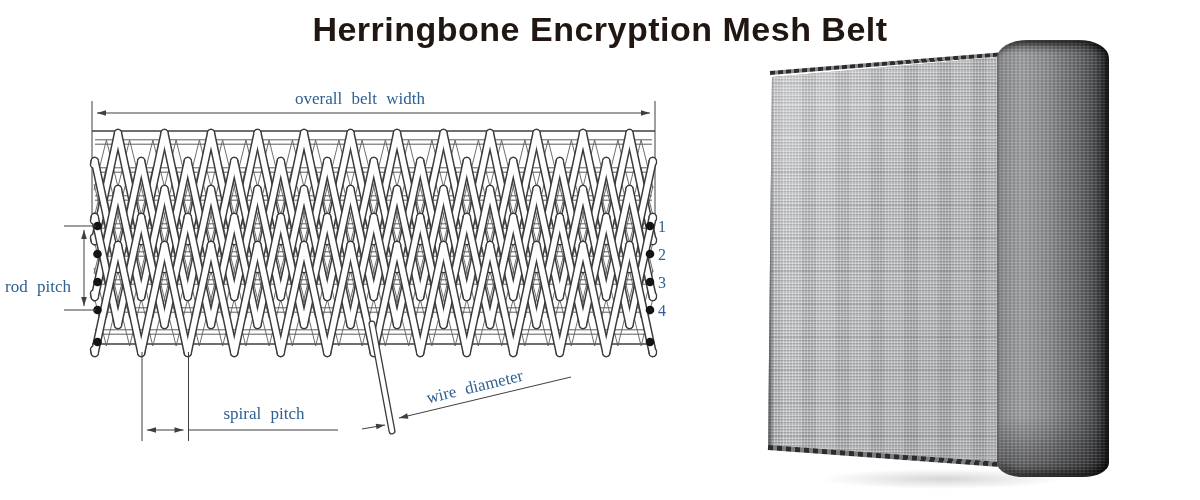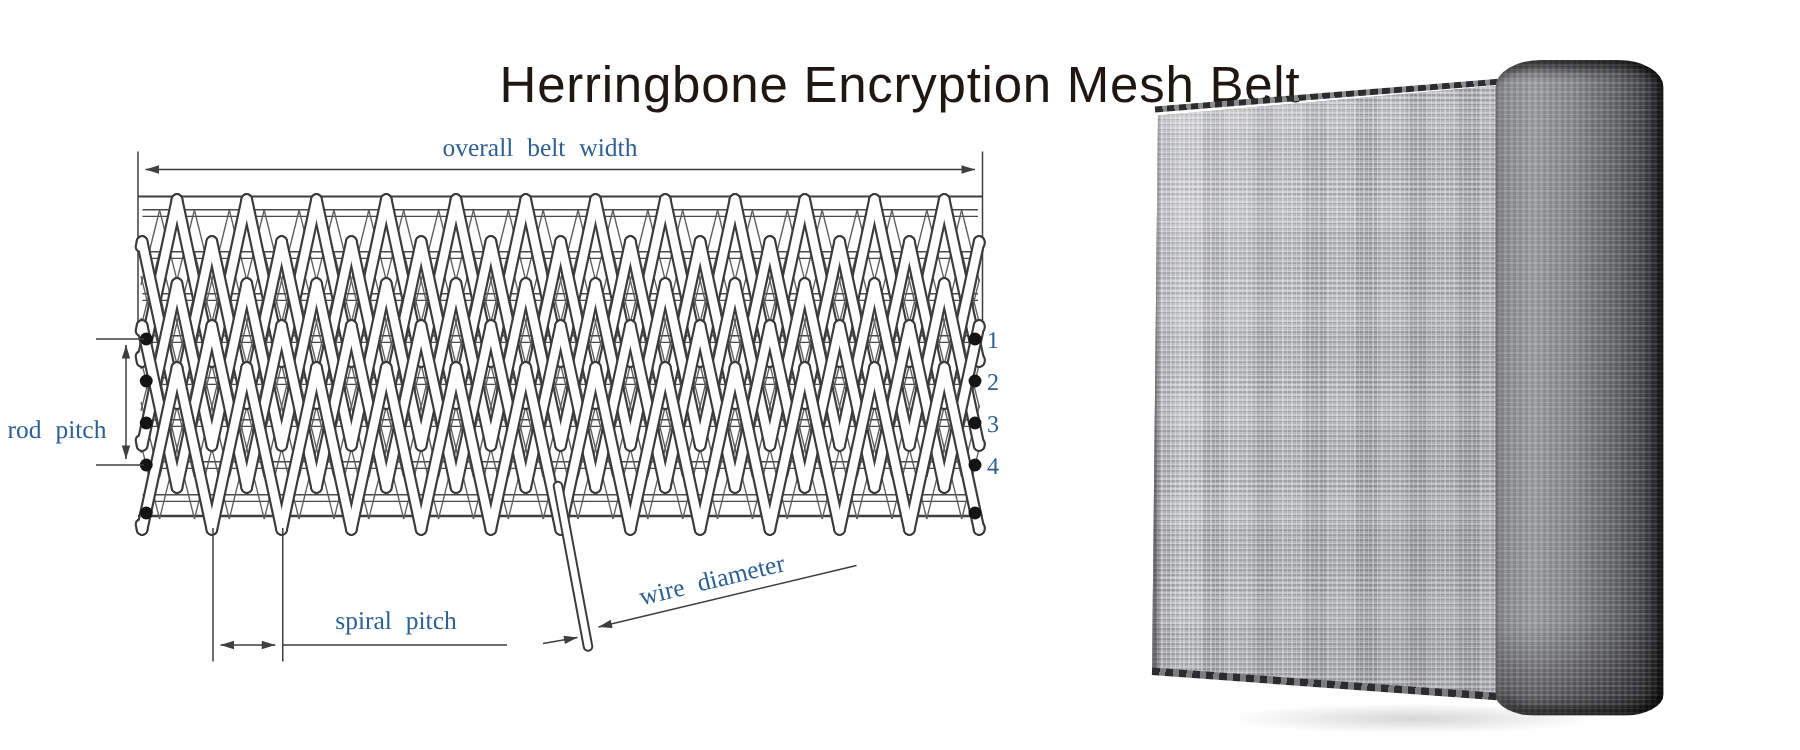--- a/index.html
+++ b/index.html
@@ -1,19 +1,19 @@
 <!DOCTYPE html>
 <html><head>
 <meta charset="utf-8">
 <style>
   html,body{margin:0;padding:0;background:#ffffff;}
   .page{position:relative;width:1200px;height:500px;background:#ffffff;overflow:hidden;
         font-family:"Liberation Sans",sans-serif;}
   .title{position:absolute;top:10px;left:0;width:100%;text-align:center;
-         font-weight:normal;font-size:34px;letter-spacing:.5px;color:#201713;margin-top:28px;}
+         font-weight:bold;font-size:34px;letter-spacing:.5px;color:#201713;}
   
   #diagram-svg{position:absolute;left:0;top:0;}
   .dim{font-family:"Liberation Serif",serif;font-size:17px;fill:#2e6093;word-spacing:5px;}
   .dimnum{font-family:"Liberation Serif",serif;font-size:16px;fill:#2e6093;}
   
   .photo{position:absolute;left:760px;top:35px;width:365px;height:460px;}
   .photo-shadow{position:absolute;left:12px;top:430px;width:340px;height:28px;
      background:radial-gradient(50% 50% at 50% 50%, rgba(0,0,0,.16), rgba(0,0,0,0) 72%);}
   .sheet{position:absolute;left:8px;top:20px;width:232px;height:412px;
      background-color:#afb0b3;

